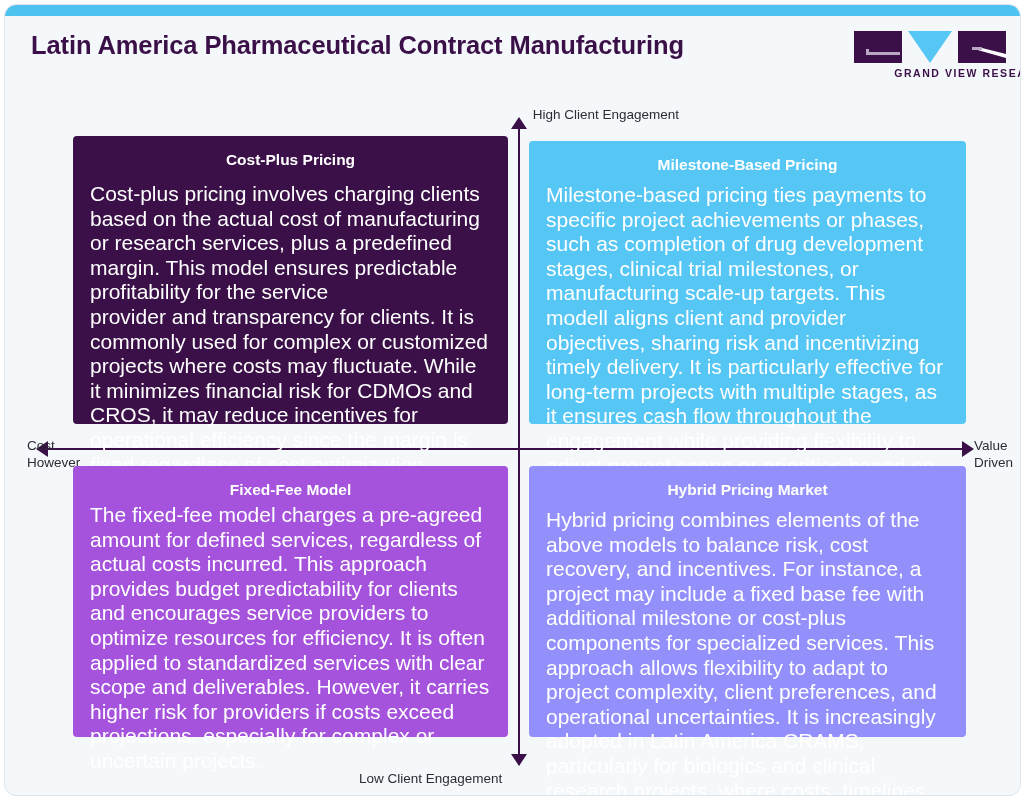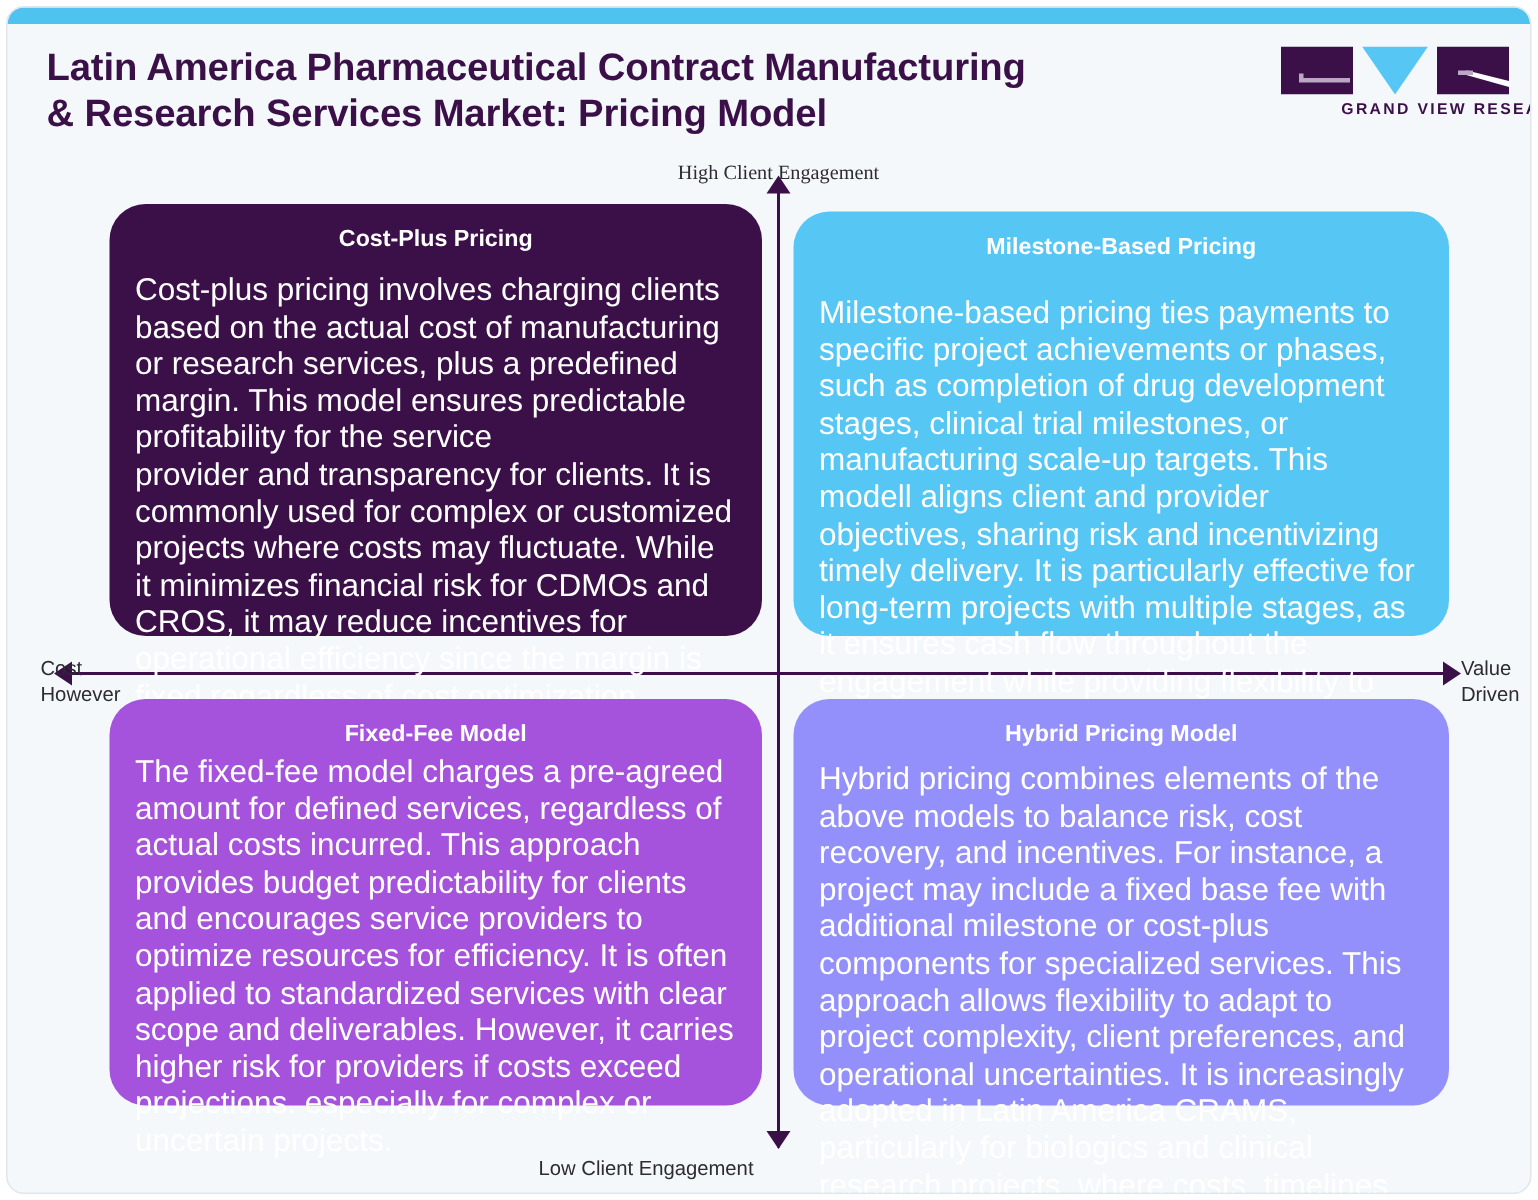--- a/index.html
+++ b/index.html
@@ -147,22 +147,21 @@
   .axis-label {
     position: absolute;
     color: #2c2c33;
     font-size: 13.5px;
     line-height: 17px;
   }
   .lbl-top {
     left: 354px;
     top: 101px;
     width: 320px;
-    text-align: center;
-    font-family: Liberation Serif, serif;
+    text-align: right;
   }
   .lbl-bottom {
     left: 354px;
     top: 765px;
     width: 320px;
   }
   .lbl-left {
     left: 22px;
     top: 432px;
     width: 50px;
@@ -171,21 +170,21 @@
   .lbl-right {
     left: 969px;
     top: 432px;
     width: 60px;
     text-align: left;
   }
 
   
   .quad {
     position: absolute;
-    border-radius: 24px;
+    border-radius: 4px;
     box-sizing: border-box;
     padding: 14px 17px 12px 17px;
   }
   .quad-title {
     text-align: center;
     font-size: 15.5px;
     font-weight: bold;
     color: #ffffff;
     margin: 0 0 13px 0;
     line-height: 19px;
@@ -219,35 +218,34 @@
     height: 271px;
     background: #a552dc;
   }
   #quad-hybrid {
     left: 524px;
     top: 461px;
     width: 437px;
     height: 271px;
     background: #9390fc;
   }
-  #quad-milestone .quad-title { margin-bottom: 23px; }
+  #quad-milestone .quad-title { margin-bottom: 9px; }
   #quad-fixed-fee .quad-title { margin-bottom: 4px; }
   #quad-hybrid .quad-title { margin-bottom: 9px; }
 </style>
 </head>
 <body>
 
 <div class="canvas">
   <div class="card">
 
     <div class="top-accent"></div>
 
     <div class="title">
       <div>Latin America Pharmaceutical Contract Manufacturing</div>
-      <div>&amp; Research Services Market: Pricing Model</div>
     </div>
 
     <div class="logo">
       <div class="logo-marks">
         <svg class="mark mark-g" width="48" height="32" viewBox="0 0 48 32">
           <rect x="0" y="0" width="48" height="32" fill="#3b1048"></rect>
           <path d="M12 18 L12 24 L46 24 L46 21 L15 21 L15 18 Z" fill="#b9a7c4"></path>
         </svg>
         <svg class="mark mark-v" width="44" height="32" viewBox="0 0 44 32">
           <polygon points="0,0 44,0 22,32" fill="#56c6f5"></polygon>
@@ -285,18 +283,18 @@
       <div class="quad-title">Milestone-Based Pricing</div>
       <div class="quad-body">Milestone-based pricing ties payments to specific project achievements or phases, such as completion of drug development stages, clinical trial milestones, or manufacturing scale-up targets. This modell aligns client and provider objectives, sharing risk and incentivizing timely delivery. It is particularly effective for long-term projects with multiple stages, as it ensures cash flow throughout the engagement while providing flexibility to adjust project scope or priorities based on results.</div>
     </div>
 
     <div class="quad" id="quad-fixed-fee">
       <div class="quad-title">Fixed-Fee Model</div>
       <div class="quad-body">The fixed-fee model charges a pre-agreed amount for defined services, regardless of actual costs incurred. This approach provides budget predictability for clients and encourages service providers to optimize resources for efficiency. It is often applied to standardized services with clear scope and deliverables. However, it carries higher risk for providers if costs exceed projections. especially for complex or uncertain projects.</div>
     </div>
 
     <div class="quad" id="quad-hybrid">
-      <div class="quad-title">Hybrid Pricing Model</div>
+      <div class="quad-title">Hybrid Pricing Market</div>
       <div class="quad-body">Hybrid pricing combines elements of the above models to balance risk, cost recovery, and incentives. For instance, a project may include a fixed base fee with additional milestone or cost-plus components for specialized services. This approach allows flexibility to adapt to project complexity, client preferences, and operational uncertainties. It is increasingly adopted in Latin America CRAMS, particularly for biologics and clinical research projects, where costs, timelines, and technical requirements vary significantly.</div>
     </div>
 
   </div>
 </div>
 
 </body></html>

